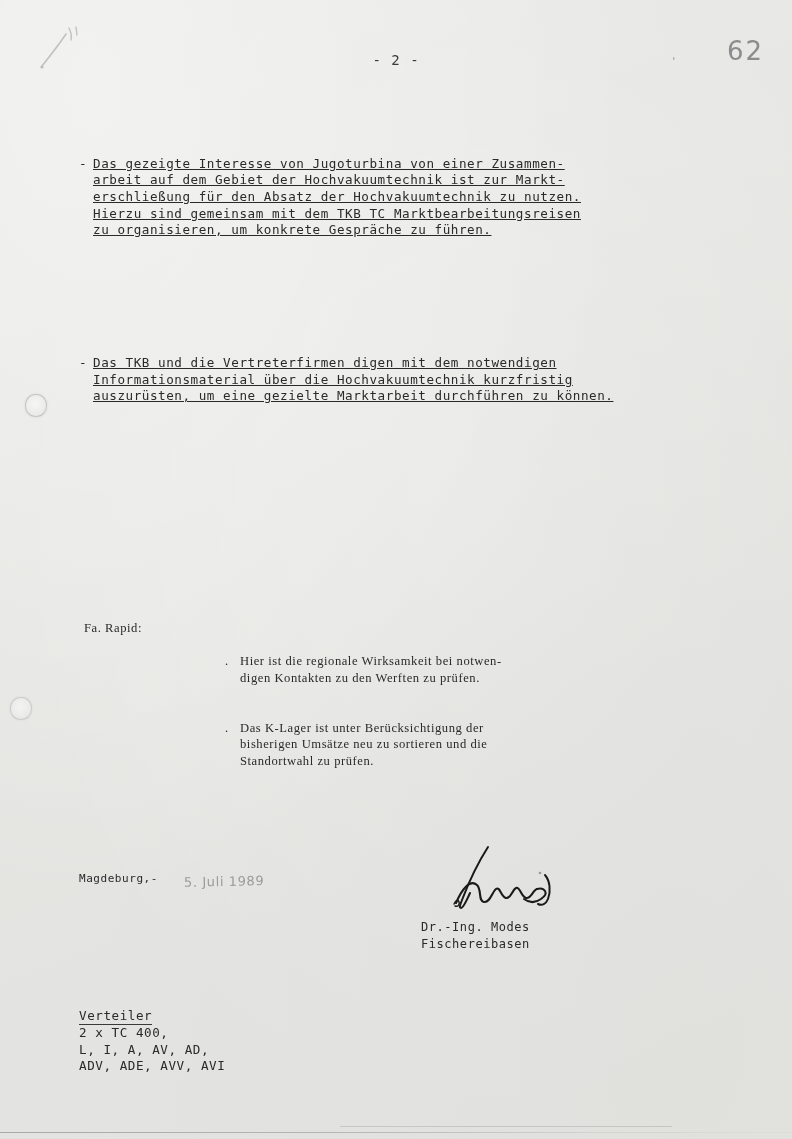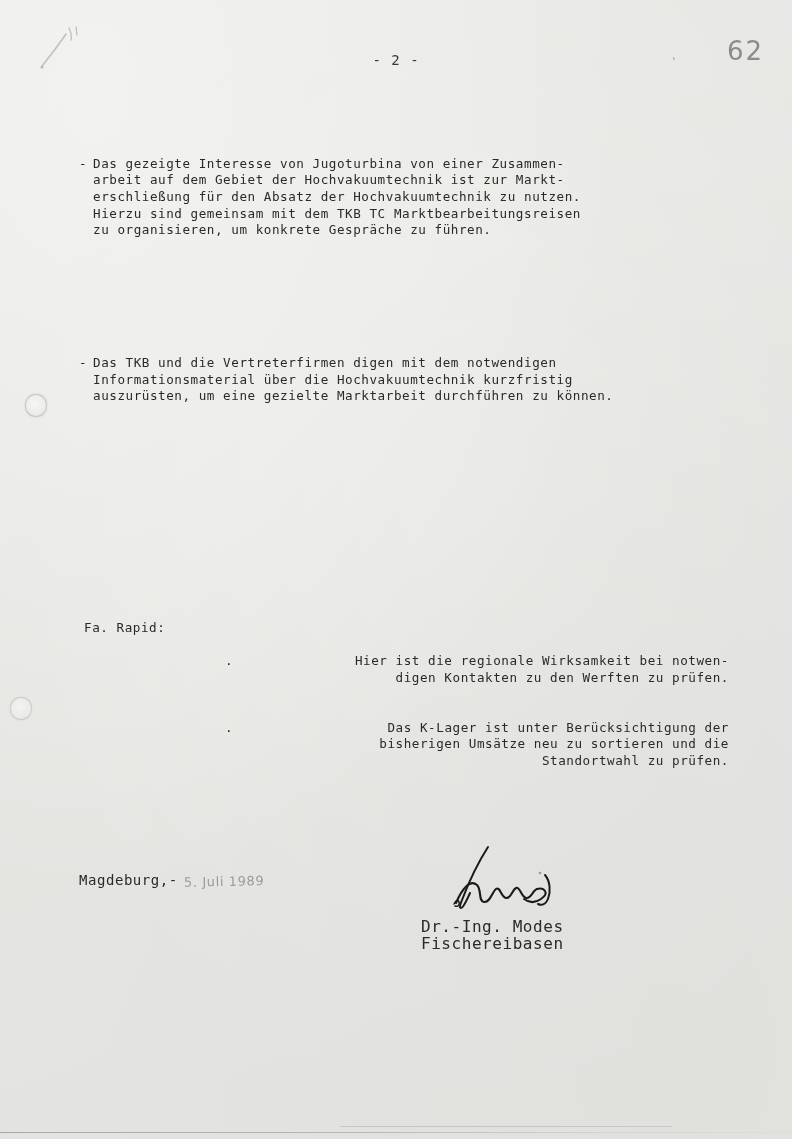--- a/index.html
+++ b/index.html
@@ -118,38 +118,38 @@
 
   
   .dash-item {
     display: flex;
     align-items: flex-start;
   }
   .dash-item .marker {
     width: 14px;
     flex: 0 0 14px;
   }
-  .dash-item .content { flex: 1 1 auto; }
-
-  
-  .firm-row { display: flex; align-items: flex-start; padding-left: 5px; }
+  .dash-item .content { flex: 1 1 auto; text-decoration: underline; }
+
+  
+  .firm-row { display: flex; align-items: flex-start; padding-left: 5px; font-family: Liberation Serif, serif; }
   .firm-label { flex: 0 0 141px; }
   .firm-items { flex: 1 1 auto; }
   .sub-item { display: flex; align-items: flex-start; }
   .sub-item .dot { flex: 0 0 15px; }
-  .sub-item .sub-text { flex: 1 1 auto; text-align: right; }
+  .sub-item .sub-text { flex: 1 1 auto; }
 
   .para { padding-left: 5px; }
 
   
   .date-line {
     position: absolute;
     left: 79px;
     top: 872px;
-    font-size: 14px;
+    font-size: 11px;
     letter-spacing: 0.55px;
   }
   .date-stamp {
     position: absolute;
     left: 184px;
     top: 874px;
     font-family: "DejaVu Sans", "Liberation Sans", sans-serif;
     font-size: 13px;
     color: #8f8f8f;
     letter-spacing: 0.6px;
@@ -161,21 +161,21 @@
     left: 432px;
     top: 845px;
     width: 190px;
     height: 72px;
     z-index: 4;
   }
   .signer {
     position: absolute;
     left: 421px;
     top: 919px;
-    font-size: 16px;
+    font-size: 12px;
     line-height: 16.6px;
     letter-spacing: 0.55px;
   }
 
   
   .distribution {
     position: absolute;
     left: 79px;
     top: 1008px;
     font-size: 12.6px;
@@ -282,17 +282,23 @@
     <path d="M113 30 C 118 36, 119 46, 116 54 C 114 59, 110 61, 106 59" stroke="#1a1a1a" stroke-width="2" fill="none" stroke-linecap="round"></path>
     <path d="M22 59 C 24 55, 26 54, 27 57 C 28 60, 26 62, 23 61" stroke="#1a1a1a" stroke-width="1.5" fill="none" stroke-linecap="round"></path>
     <circle cx="108" cy="28" r="1.3" fill="#6a6a6a" opacity="0.6"></circle>
   </svg>
 
   <div class="signer">
     <div>Dr.-Ing. Modes</div>
     <div>Fischereibasen</div>
   </div>
 
+  <div class="distribution">
+    <div><span class="dist-title">Verteiler</span></div>
+    <div>2 x TC 400,</div>
+    <div>L, I, A, AV, AD,</div>
+    <div>ADV, ADE, AVV, AVI</div>
+  </div>
 
   <div class="scan-edge-bottom2"></div>
   <div class="scan-edge-bottom"></div>
 
 </div>
 
 </body></html>

